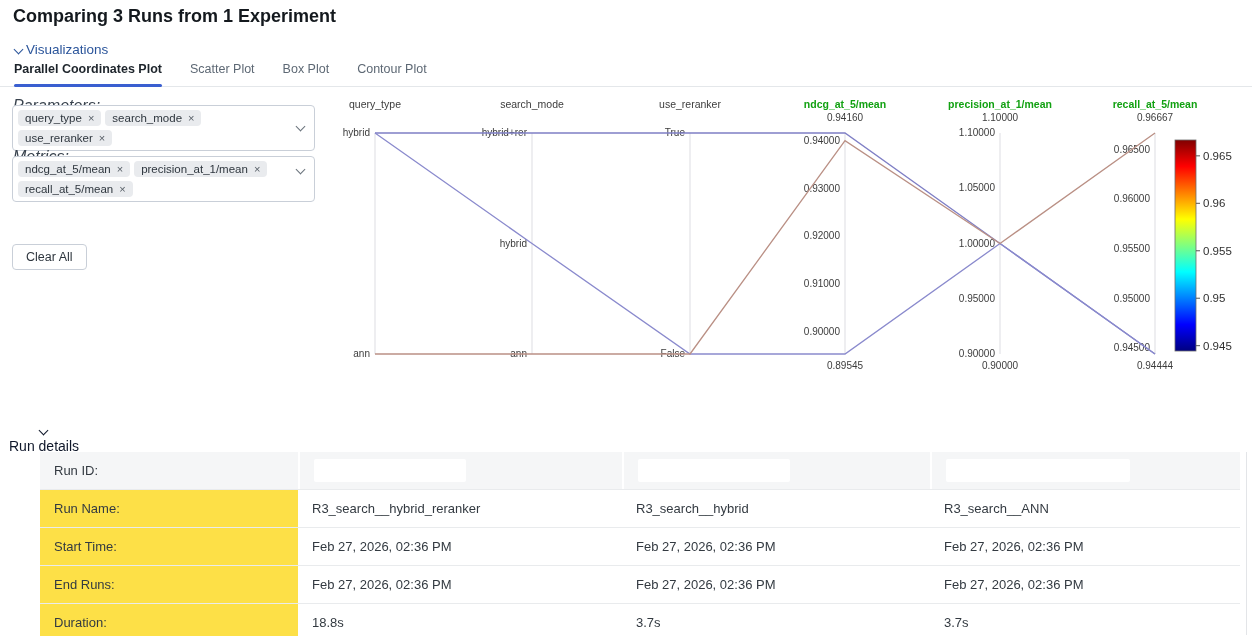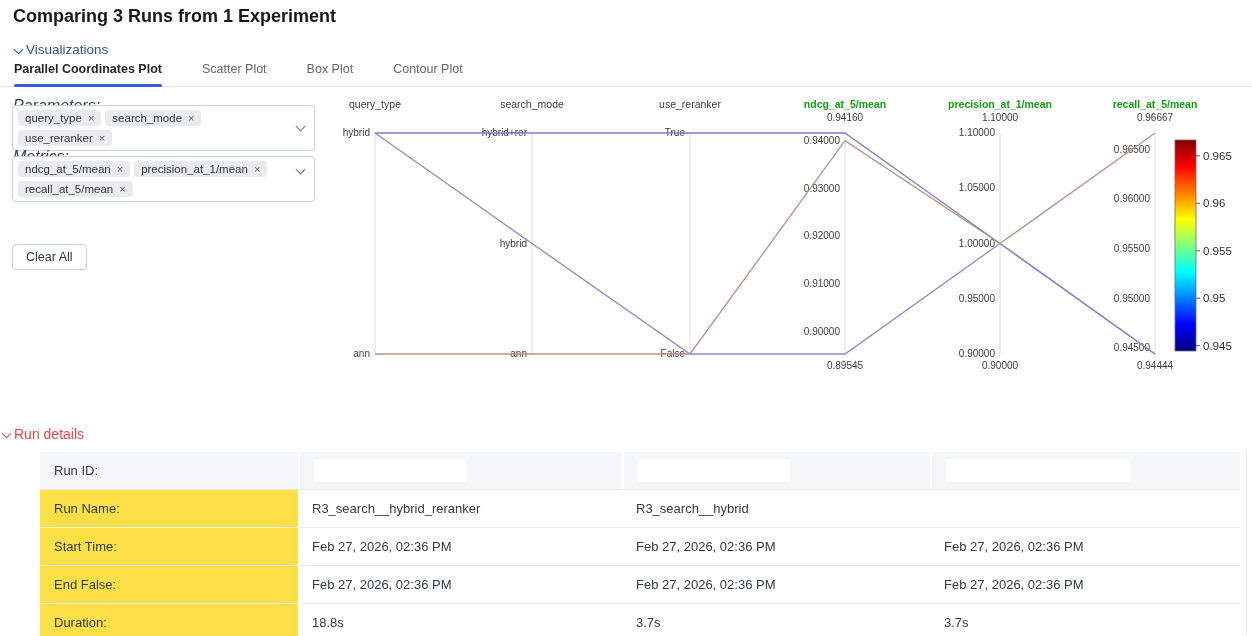--- a/index.html
+++ b/index.html
@@ -3,25 +3,25 @@
 <meta charset="utf-8">
 <style>
   html,body{margin:0;padding:0;background:#fff;overflow:hidden;}
   body{width:1252px;height:636px;position:relative;font-family:"Liberation Sans",sans-serif;color:#1f262c;}
   .abs{position:absolute;}
 
   .page-title{left:13px;top:6px;font-size:18px;font-weight:bold;color:#14191e;}
 
   .section-hdr{display:flex;align-items:center;gap:2px;font-size:13.5px;font-weight:500;cursor:pointer;}
   .viz-hdr{left:14px;top:42px;color:#2b559b;}
-  .run-hdr{left:2px;top:426px;color:#ef4444;font-size:14px;}
+  .run-hdr{left:9px;top:426px;color:#0f172a;font-size:14px;flex-direction:column;}
   .chev{width:10px;height:10px;display:inline-block;position:relative;}
   .chev::before{content:"";position:absolute;left:1px;top:1px;width:6px;height:6px;border-right:1.6px solid currentColor;border-bottom:1.6px solid currentColor;transform:rotate(45deg);}
 
-  .tabbar{left:0;top:62px;width:1252px;height:25px;border-bottom:1px solid #e4e7ea;padding-left:14px;box-sizing:border-box;display:flex;gap:40px;}
+  .tabbar{left:0;top:62px;width:1252px;height:25px;border-bottom:1px solid #e4e7ea;padding-left:14px;box-sizing:border-box;display:flex;gap:28px;}
   .tab{font-size:12.5px;color:#5d6874;font-weight:500;padding-bottom:6px;position:relative;cursor:pointer;white-space:nowrap;}
   .tab.active{color:#1d242b;font-weight:bold;}
   .tab.active::after{content:"";position:absolute;left:0;right:0;bottom:-1px;height:3px;background:#3a5fd0;border-radius:2px;}
 
   .ctl-label{left:13px;font-size:16px;color:#39434e;font-style:italic;}
   .select{left:12px;width:303px;background:#fff;border:1px solid #c9cfd8;border-radius:4px;box-sizing:border-box;}
   .pillwrap{display:flex;flex-wrap:wrap;gap:4px;padding:4px 24px 4px 5px;}
   .pill{background:#e9ebee;border-radius:4px;font-size:11.5px;color:#2e363e;padding:2px 7px;display:inline-flex;align-items:center;gap:6px;white-space:nowrap;}
   .pill .x{color:#565e66;font-size:11px;line-height:1;cursor:pointer;}
   .sel-chev{position:absolute;right:8px;top:50%;margin-top:-6px;color:#6a737c;}
@@ -194,29 +194,30 @@
         <div class="redact-box" style="width: 152px;"></div>
       </div>
       <div class="td c3">
         <div class="redact-box" style="width: 184px;"></div>
       </div>
     </div>
     <div class="tr">
       <div class="td lbl">Run Name:</div>
       <div class="td c1">R3_search__hybrid_reranker</div>
       <div class="td c2">R3_search__hybrid</div>
+      <div class="td c3">R3_search__ANN</div>
     </div>
     <div class="tr">
       <div class="td lbl">Start Time:</div>
       <div class="td c1">Feb 27, 2026, 02:36 PM</div>
       <div class="td c2">Feb 27, 2026, 02:36 PM</div>
       <div class="td c3">Feb 27, 2026, 02:36 PM</div>
     </div>
     <div class="tr">
-      <div class="td lbl">End False:</div>
+      <div class="td lbl">End Runs:</div>
       <div class="td c1">Feb 27, 2026, 02:36 PM</div>
       <div class="td c2">Feb 27, 2026, 02:36 PM</div>
       <div class="td c3">Feb 27, 2026, 02:36 PM</div>
     </div>
     <div class="tr">
       <div class="td lbl">Duration:</div>
       <div class="td c1">18.8s</div>
       <div class="td c2">3.7s</div>
       <div class="td c3">3.7s</div>
     </div>

